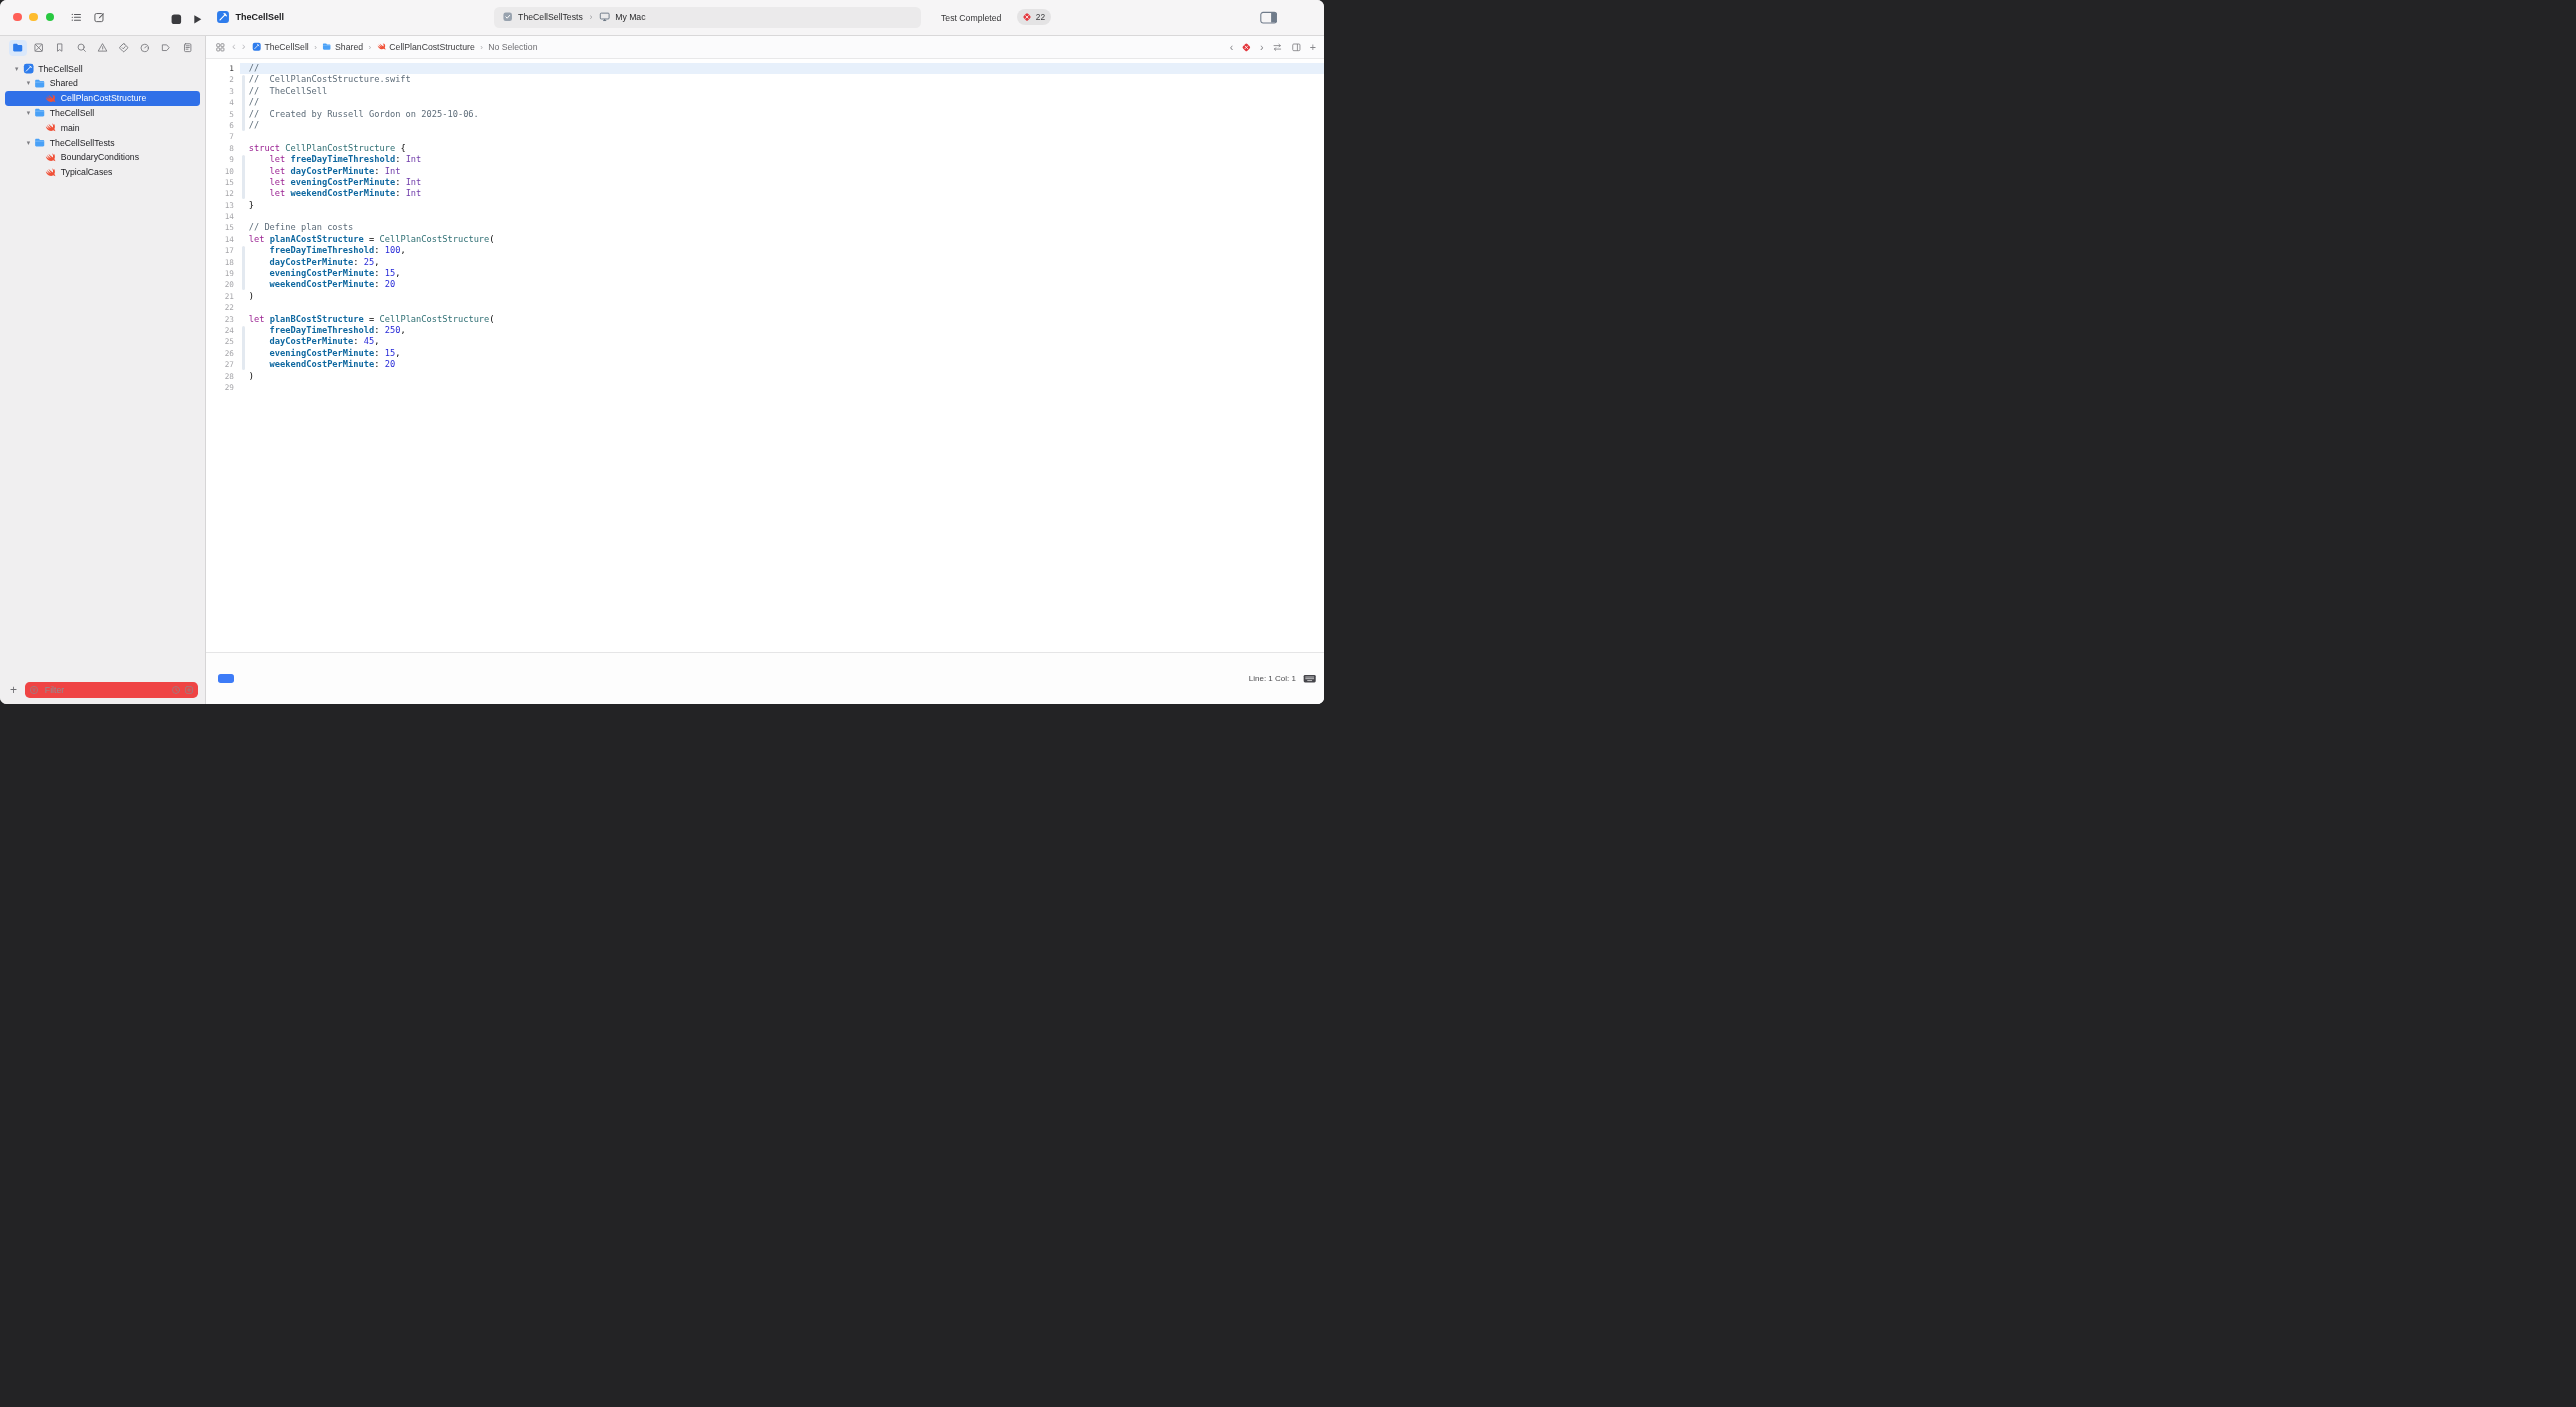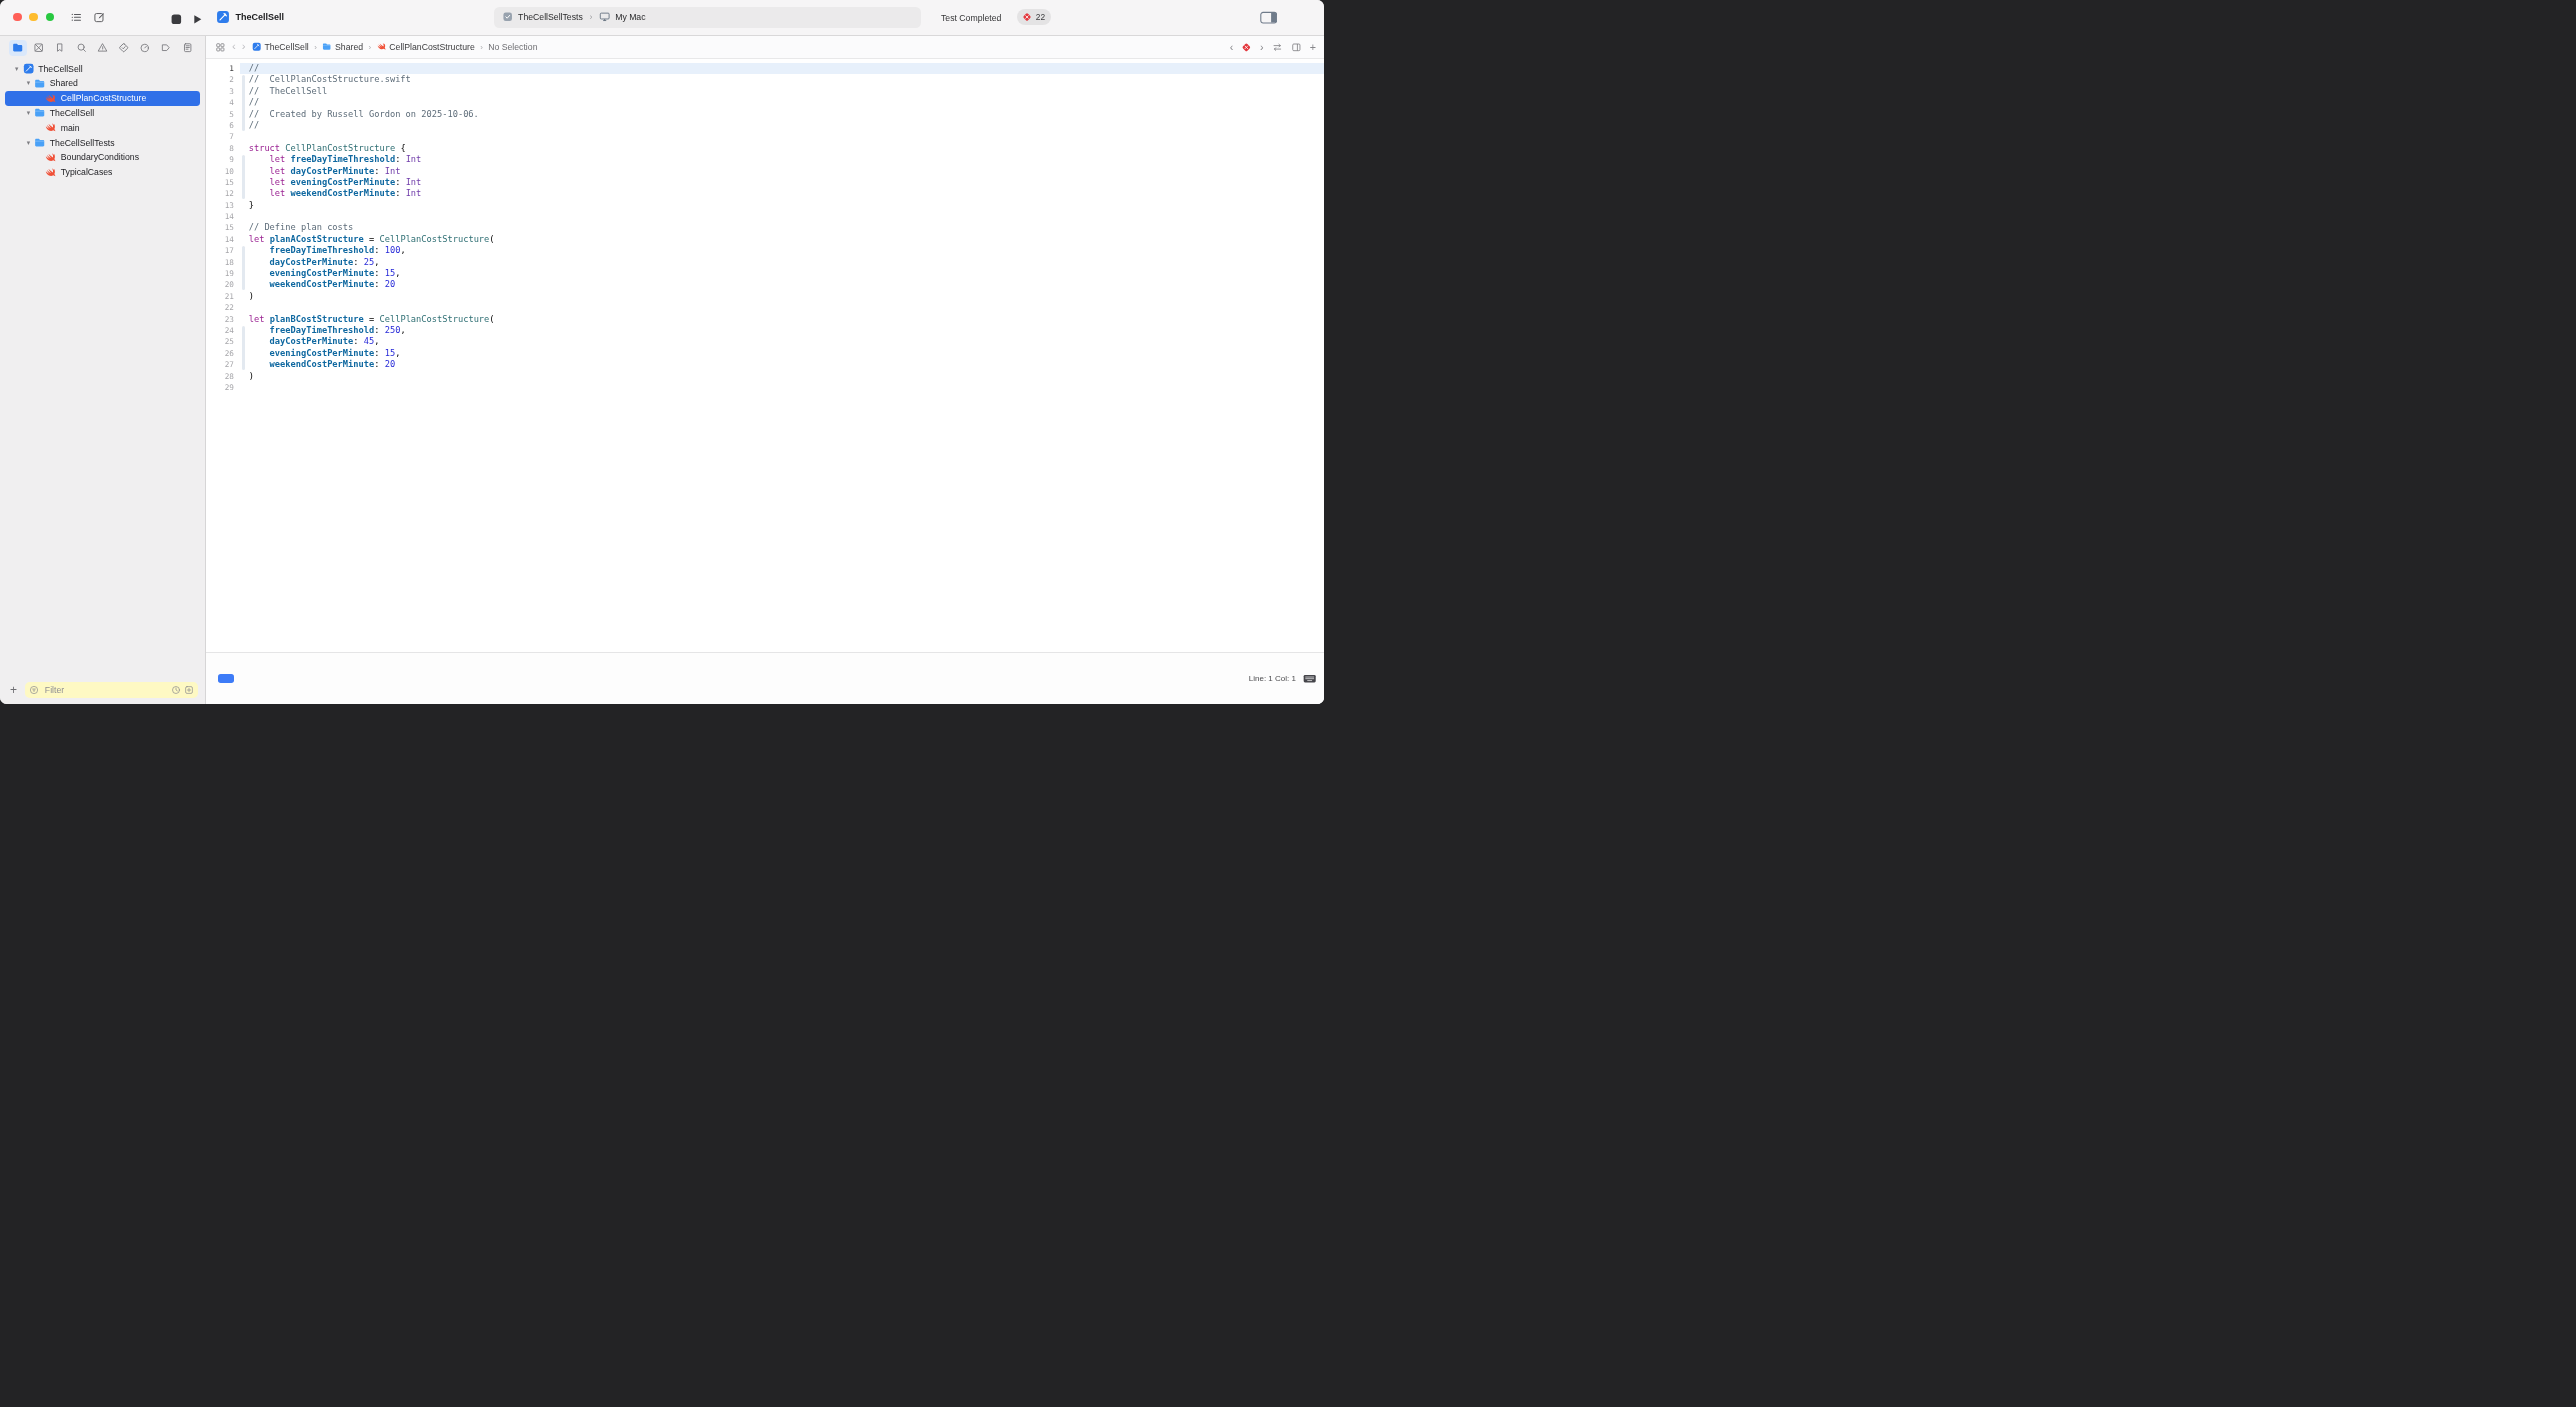--- a/index.html
+++ b/index.html
@@ -37,21 +37,21 @@
   .nav-tab.selected{background:#DAE8FB;border-radius:4px;color:#2E7CEC;}
   .tree{flex:1;padding-top:1.3px;font-size:8.7px;color:#222226;overflow:hidden;}
   .tree-row{height:14.8px;display:flex;align-items:center;margin:0 5.4px;border-radius:3.4px;white-space:nowrap;}
   .tree-row.selected{background:#3070E8;color:#FFFFFF;}
   .disc{width:12px;flex:none;text-align:center;font-size:6.7px;color:#7E7E82;}
   .tree-row.selected .disc{color:#fff;}
   .titem-icon{width:11.4px;height:11.4px;flex:none;margin-right:4px;}
   .titem-icon svg{width:11.4px;height:11.4px;display:block;}
   .sidebar-bottom{flex:none;height:28px;display:flex;align-items:center;padding:0 6.7px;gap:5.4px;}
   .add-btn{width:13.4px;height:14.8px;display:flex;align-items:center;justify-content:center;color:#6E6E72;font-size:12px;line-height:1;}
-  .filter-field{flex:1;height:16px;background:#fef9c3;border-radius:4.7px;display:flex;align-items:center;padding:0 4px;gap:3.4px;box-sizing:border-box;}
+  .filter-field{flex:1;height:16px;background:#ef4444;border-radius:4.7px;display:flex;align-items:center;padding:0 4px;gap:3.4px;box-sizing:border-box;}
   .filter-field input{flex:1;border:none;background:transparent;outline:none;font-size:8.7px;color:#333;font-family:inherit;min-width:0;}
   .filter-field input::placeholder{color:#8E8E93;}
   .field-icon{width:10px;height:10px;color:#8A8A8E;flex:none;}
   .field-icon svg{width:10px;height:10px;display:block;}
   
   .editor{flex:1;display:flex;flex-direction:column;background:#fff;min-width:0;}
   .jumpbar{height:22px;flex:none;background:#FBFBFC;border-bottom:0.7px solid #E8E8E9;display:flex;align-items:center;
            padding:0 8px;gap:6px;font-size:8.7px;color:#3C3C3E;}
   .jb-icon{width:12px;height:12px;color:#7C7C80;display:flex;align-items:center;justify-content:center;}
   .jb-icon svg{width:10.7px;height:10.7px;display:block;}

